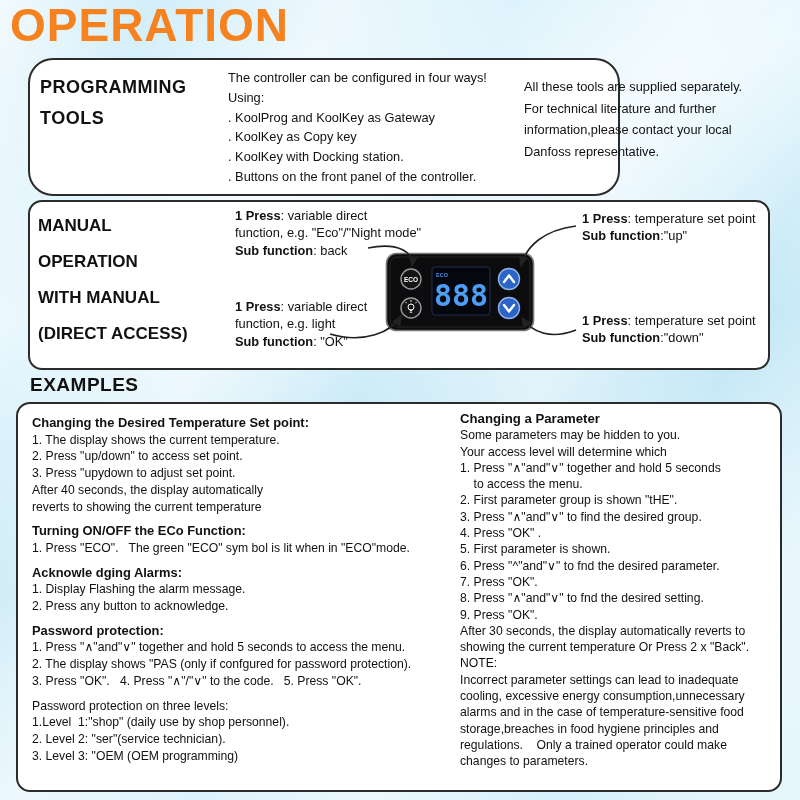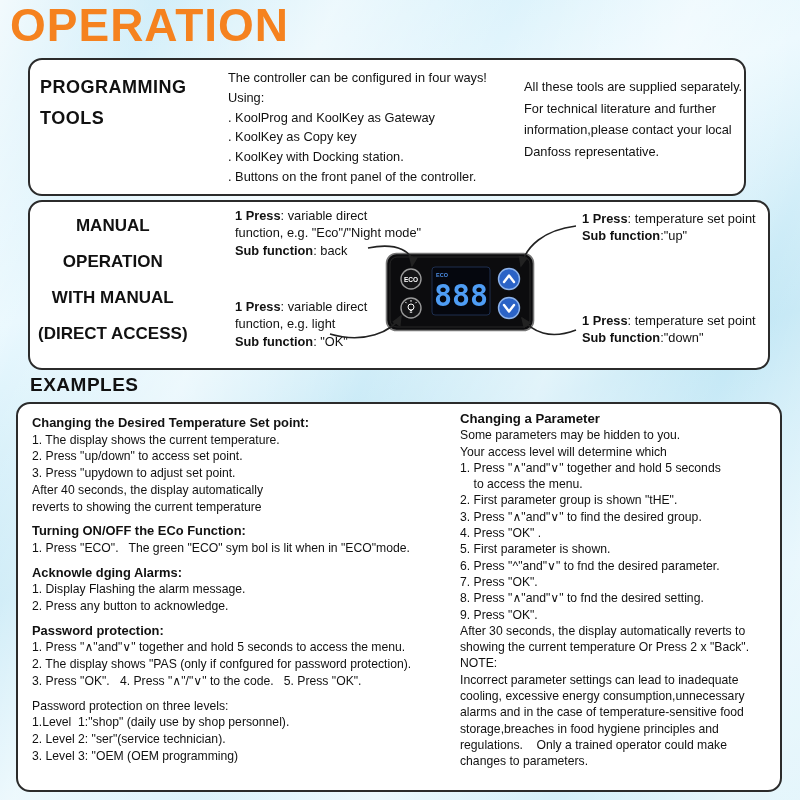--- a/index.html
+++ b/index.html
@@ -12,33 +12,33 @@
         rgba(255,255,255,.55) 30%, rgba(255,255,255,0) 46%,
         rgba(255,255,255,.5) 62%, rgba(255,255,255,0) 78%,
         rgba(255,255,255,.45) 94%),
       linear-gradient(160deg, #cdecf8 0%, #e9f8fe 30%, #c2e7f5 55%, #ddf3fc 78%, #cfeef9 100%);
   }
   #page-title {
     position:absolute; left:10px; top:-2px;
     font-size:46px; font-weight:800; letter-spacing:1px; color:#f5821f;
   }
   .box { position:absolute; background:#fff; border:2px solid #2b2b2b; border-radius:14px; }
-  #tools-box   { left:28px; top:58px;  width:718px; height:138px; }
+  #tools-box   { left:28px; top:58px;  width:592px; height:138px;border-radius:25px; }
   #manual-box  { left:28px; top:200px; width:742px; height:170px; }
   #examples-box{ left:16px; top:402px; width:766px; height:390px; }
 
   .ln { white-space:pre; }
   .hd { font-weight:bold; }
 
   #tools-heading { position:absolute; left:10px; top:12px; font-size:18px; font-weight:bold; line-height:31px; letter-spacing:.5px; }
   #tools-heading .ln { font-weight:bold; }
   #tools-col1 { position:absolute; left:198px; top:8px;  font-size:12.8px; line-height:19.8px; }
   #tools-col2 { position:absolute; left:494px; top:16px; font-size:12.8px; line-height:21.5px; }
 
-  #manual-heading { position:absolute; left:8px; top:6px; font-size:17px; line-height:36px;text-align:center; }
+  #manual-heading { position:absolute; left:8px; top:6px; font-size:17px; line-height:36px; }
   #manual-heading .ln { font-weight:bold; }
 
   .callout { position:absolute; font-size:12.8px; line-height:17.4px; }
   #co-eco   { left:205px; top:5px; }
   #co-light { left:205px; top:96px; }
   #co-up    { left:552px; top:8px; }
   #co-down  { left:552px; top:110px; }
 
   #device { position:absolute; left:355px; top:50px; width:150px; height:80px; }
   #arrows { position:absolute; left:0; top:0; width:742px; height:170px; pointer-events:none; }

